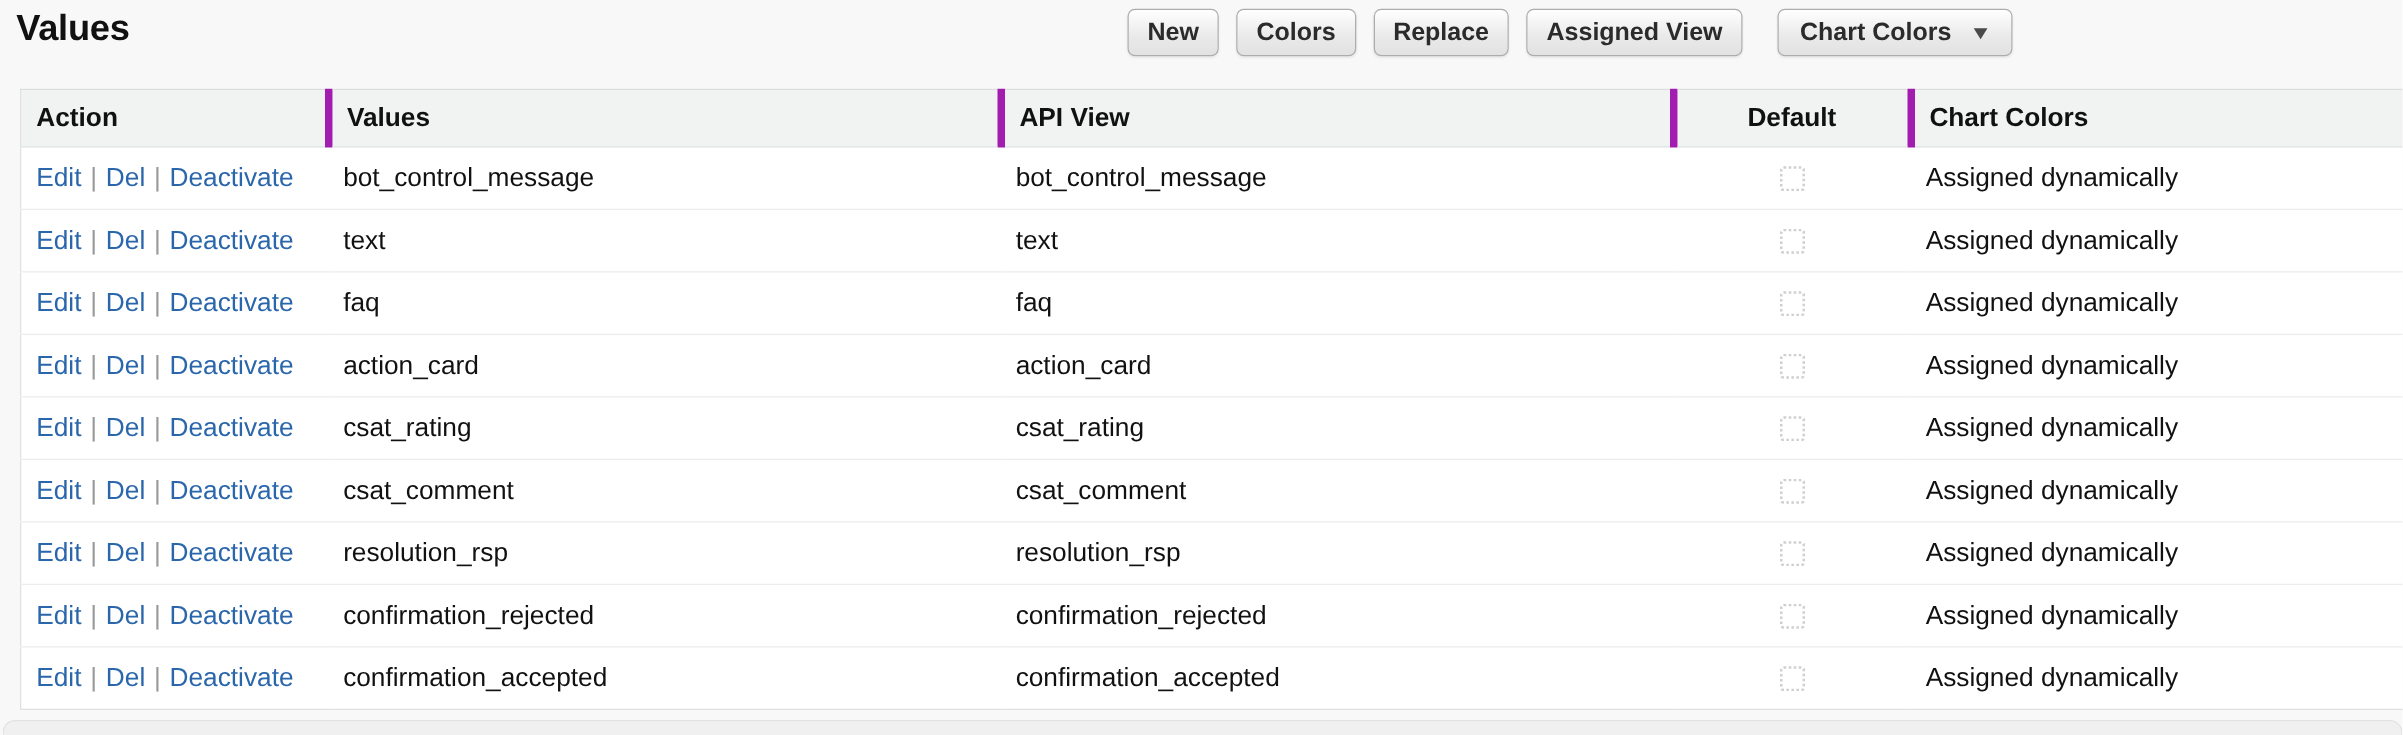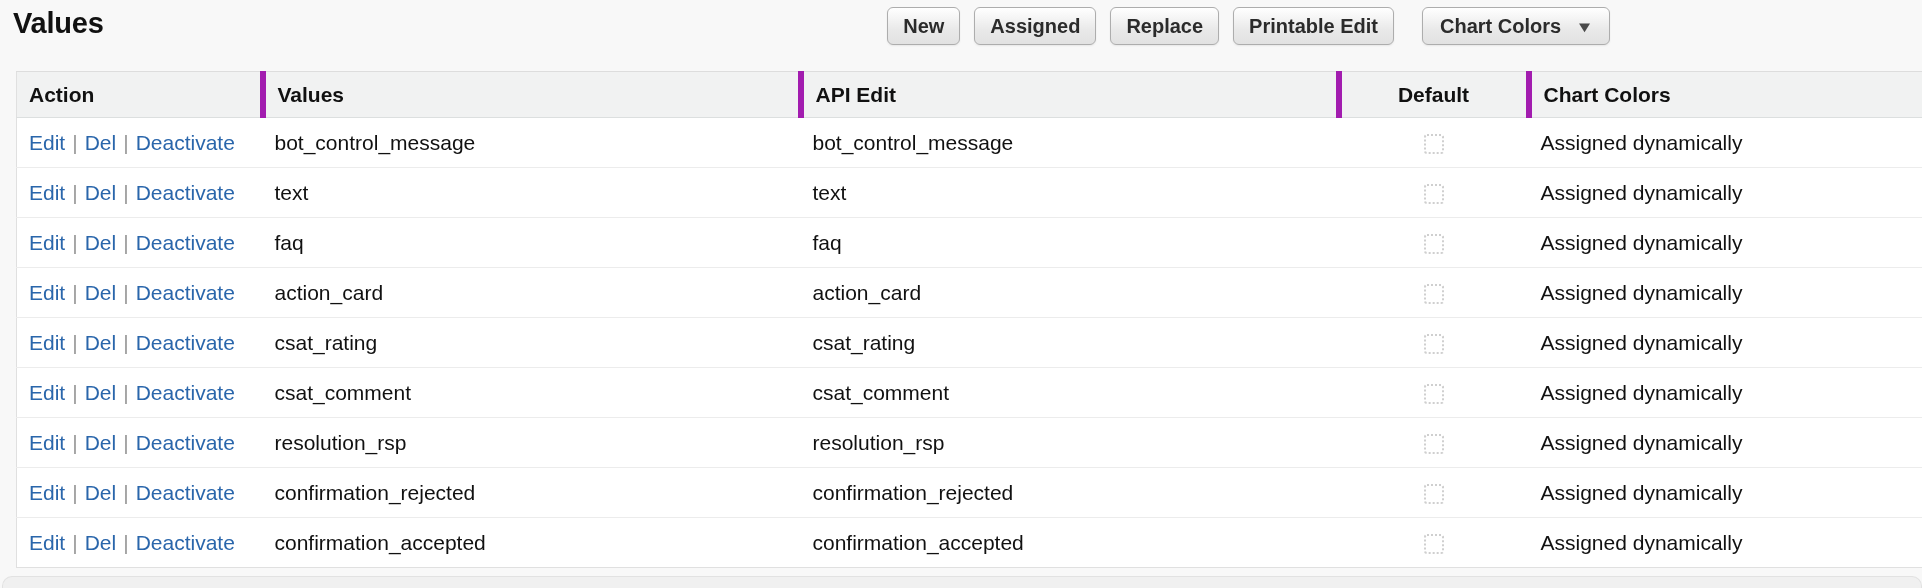--- a/index.html
+++ b/index.html
@@ -79,42 +79,42 @@
     border-radius: 10px 10px 0 0;
   }
 </style>
 </head>
 <body>
 
 <div class="page-title">Values</div>
 
 <div class="toolbar">
   <button class="btn">New</button>
-  <button class="btn">Assigned</button>
+  <button class="btn">Colors</button>
   <button class="btn">Replace</button>
-  <button class="btn">Printable Edit</button>
+  <button class="btn">Assigned View</button>
   <button class="btn dropdown">
     <span>Chart Colors</span>
     <span class="caret">▼</span>
   </button>
 </div>
 
 <table class="values-table">
   <colgroup>
     <col style="width:246px">
     <col style="width:538px">
     <col style="width:538px">
     <col style="width:190px">
     <col style="width:394px">
   </colgroup>
   <thead>
     <tr>
       <th>Action</th>
       <th>Values</th>
-      <th>API Edit</th>
+      <th>API View</th>
       <th class="center">Default</th>
       <th>Chart Colors</th>
     </tr>
   </thead>
   <tbody id="rows-body">
   <tr>
     <td>
       <a class="action-link">Edit</a><span class="sep">|</span><a class="action-link">Del</a><span class="sep">|</span><a class="action-link">Deactivate</a>
     </td>
     <td><span>bot_control_message</span></td>

